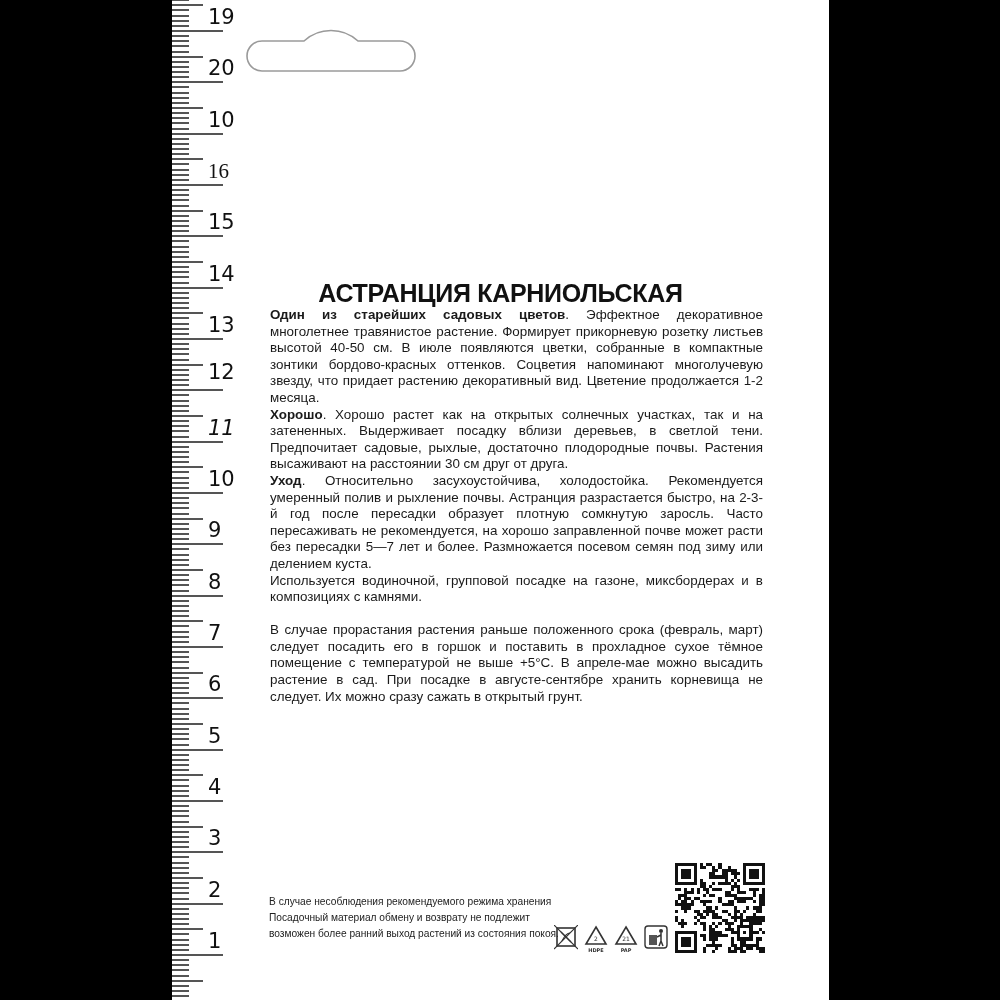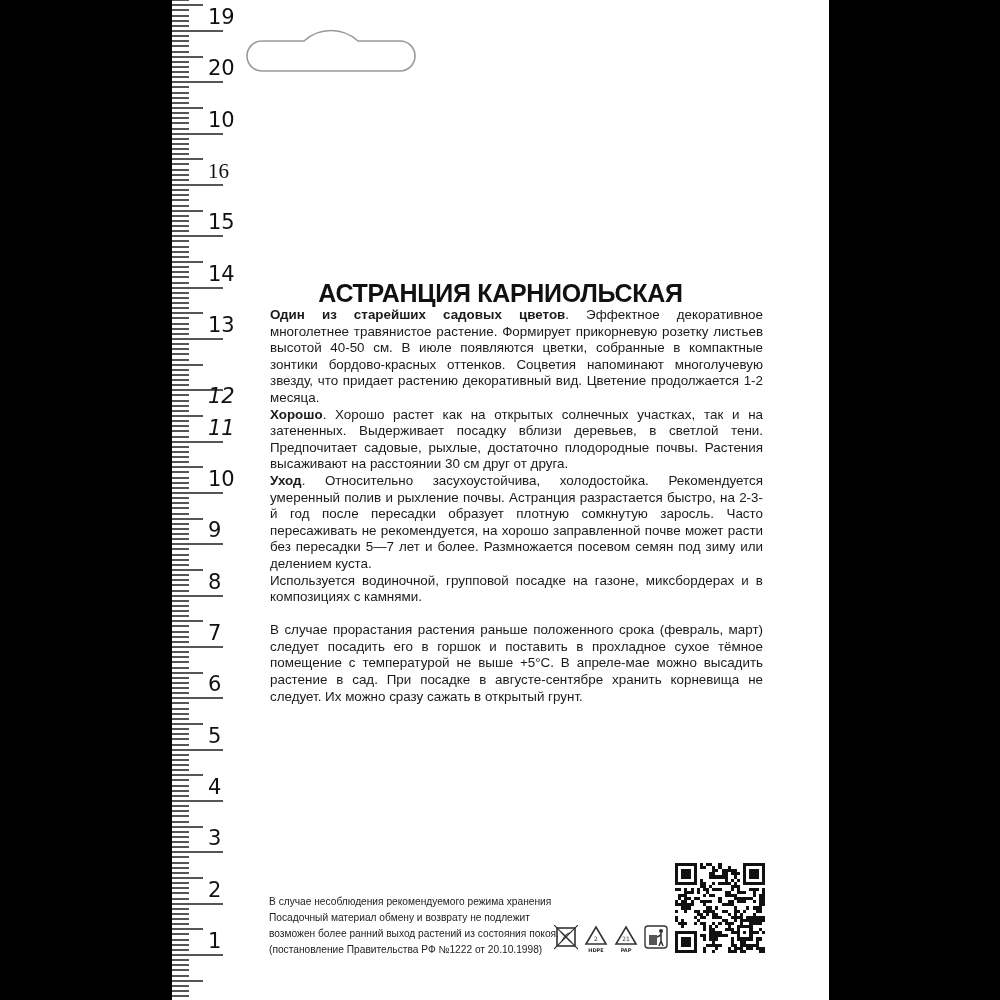--- a/index.html
+++ b/index.html
@@ -241,21 +241,21 @@
       <div class="tick" style="width: 17px; top: 984.8px;"></div>
       <div class="tick" style="width: 17px; top: 989.933px;"></div>
       <div class="tick" style="width: 17px; top: 995.067px;"></div>
       <div class="num" style="top: 7px;">19</div>
       <div class="num" style="top: 58.3333px;">20</div>
       <div class="num" style="top: 109.667px;">10</div>
       <div class="num" style="top: 161px; font-family: Liberation Serif, serif;">16</div>
       <div class="num" style="top: 212.333px;">15</div>
       <div class="num" style="top: 263.667px;">14</div>
       <div class="num" style="top: 315px;">13</div>
-      <div class="num" style="top: 386px; font-style: italic;">12</div>
+      <div class="num" style="top: 362px;">12</div>
       <div class="num" style="top: 417.667px; font-style: italic;">11</div>
       <div class="num" style="top: 469px;">10</div>
       <div class="num" style="top: 520.333px;">9</div>
       <div class="num" style="top: 571.667px;">8</div>
       <div class="num" style="top: 623px;">7</div>
       <div class="num" style="top: 674.333px;">6</div>
       <div class="num" style="top: 725.667px;">5</div>
       <div class="num" style="top: 777px;">4</div>
       <div class="num" style="top: 828.333px;">3</div>
       <div class="num" style="top: 879.667px;">2</div>
@@ -274,21 +274,20 @@
     <p><b>Уход</b><span>. Относительно засухоустойчива, холодостойка. Рекомендуется умеренный полив и рыхление почвы. Астранция разрастается быстро, на 2-3-й год после пересадки образует плотную сомкнутую заросль. Часто пересаживать не рекомендуется, на хорошо заправленной почве может расти без пересадки 5—7 лет и более. Размножается посевом семян под зиму или делением куста.</span></p>
     <p>Используется водиночной, групповой посадке на газоне, миксбордерах и в композициях с камнями.</p>
     <div class="gap"></div>
     <p>В случае прорастания растения раньше положенного срока (февраль, март) следует посадить его в горшок и поставить в прохладное сухое тёмное помещение с температурой не выше +5°С. В апреле-мае можно высадить растение в сад. При посадке в августе-сентябре хранить корневища не следует. Их можно сразу сажать в открытый грунт.</p>
   </div>
 
   <div class="footer-note">
     <div>В случае несоблюдения рекомендуемого режима хранения</div>
     <div>Посадочный материал обмену и возврату не подлежит</div>
     <div>возможен более ранний выход растений из состояния покоя.</div>
-    <div>(постановление Правительства РФ №1222 от 20.10.1998)</div>
   </div>
 
   <div class="icons">
     <svg class="ic" viewBox="0 0 24 30">
       <rect x="3" y="3" width="18" height="18" fill="none" stroke="#333" stroke-width="1.6"></rect>
       <path d="M7 7 L17 17 M8 16 Q12 8 16 8" stroke="#333" stroke-width="1.2" fill="none"></path>
       <path d="M0 0 L24 24 M24 0 L0 24" stroke="#333" stroke-width="1.2"></path>
     </svg>
     <svg class="ic" viewBox="0 0 24 30">
       <path d="M12 2 L22 19 L2 19 Z" fill="none" stroke="#333" stroke-width="1.6"></path>

